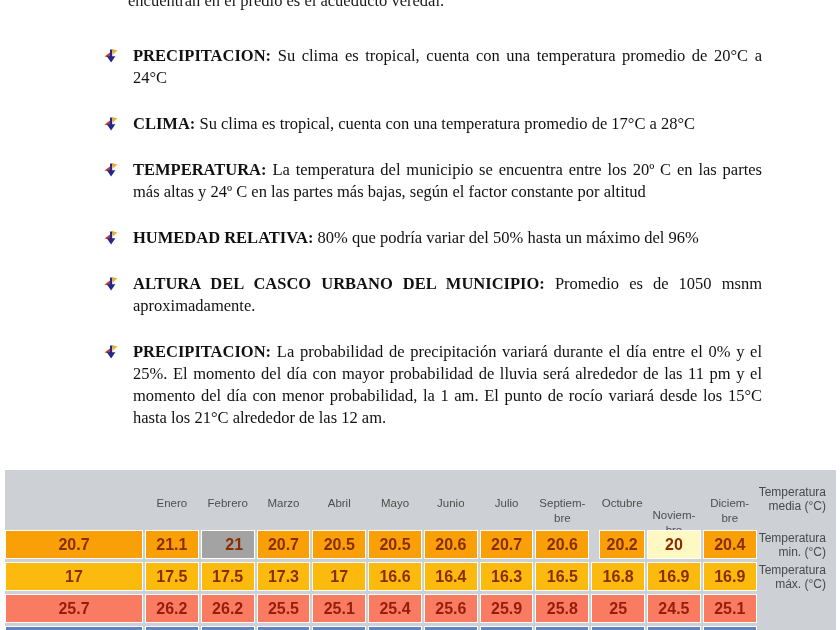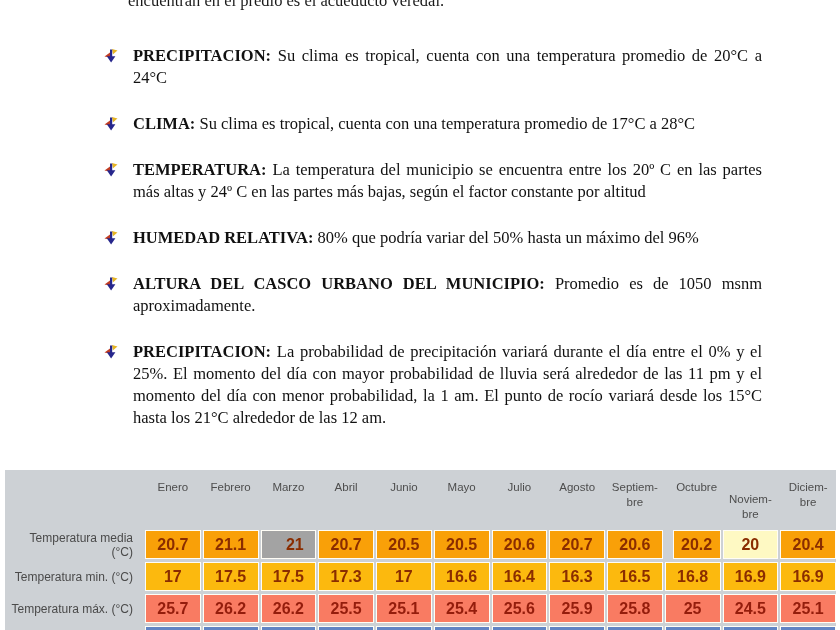--- a/index.html
+++ b/index.html
@@ -35,21 +35,21 @@
     box-sizing:border-box;
     display:grid;
     grid-template-columns:138px repeat(12,1fr);
     grid-template-rows:57px 29px 29px 29px 29px;
     column-gap:2px;row-gap:3px;
     overflow:hidden;
     font-family:"Liberation Sans", sans-serif;
   }
   .th-month{
     font-size:11.5px;line-height:15px;font-weight:400;
-    text-align:center;padding-top:10px;
+    text-align:center;padding-top:26px;
     white-space:pre-line;
   }
   .row-label{
     font-size:12px;
     display:flex;align-items:center;justify-content:flex-end;
     padding-right:10px;text-align:right;
   }
   .val-cell{
     display:flex;align-items:center;justify-content:center;
     font-size:16px;font-weight:bold;
@@ -122,24 +122,23 @@
         <div class="bullet-text"><b class="bullet-term">PRECIPITACION:</b> <span>La probabilidad de precipitación variará durante el día entre el 0% y el 25%. El momento del día con mayor probabilidad de lluvia será alrededor de las 11 pm y el momento del día con menor probabilidad, la 1 am. El punto de rocío variará desde los 15°C hasta los 21°C alrededor de las 12 am.</span></div>
       </div>
     </div>
 
   <div id="climate-table" style="background: rgb(205, 209, 213);">
       <div class="corner-cell"></div>
       <div class="th-month" style="color: rgb(77, 77, 77);">Enero</div>
       <div class="th-month" style="color: rgb(77, 77, 77);">Febrero</div>
       <div class="th-month" style="color: rgb(77, 77, 77);">Marzo</div>
       <div class="th-month" style="color: rgb(77, 77, 77);">Abril</div>
+      <div class="th-month" style="color: rgb(77, 77, 77);">Mayo</div>
       <div class="th-month" style="color: rgb(77, 77, 77);">Junio</div>
-      <div class="th-month" style="color: rgb(77, 77, 77);">Mayo</div>
       <div class="th-month" style="color: rgb(77, 77, 77);">Julio</div>
-      <div class="th-month" style="color: rgb(77, 77, 77);">Agosto</div>
       <div class="th-month" style="color: rgb(77, 77, 77);">Septiem-
 bre</div>
       <div class="th-month" style="color: rgb(77, 77, 77); margin-left: 8px;">Octubre</div>
       <div class="th-month" style="color: rgb(77, 77, 77); margin-top: 12px;">Noviem-
 bre</div>
       <div class="th-month" style="color: rgb(77, 77, 77);">Diciem-
 bre</div>
       <div class="row-label" style="color: rgb(74, 74, 74);">Temperatura media (°C)</div>
       <div class="val-cell" style="background: rgb(249, 160, 8); color: rgb(138, 45, 0);">20.7</div>
       <div class="val-cell" style="background: rgb(249, 160, 8); color: rgb(138, 45, 0);">21.1</div>

